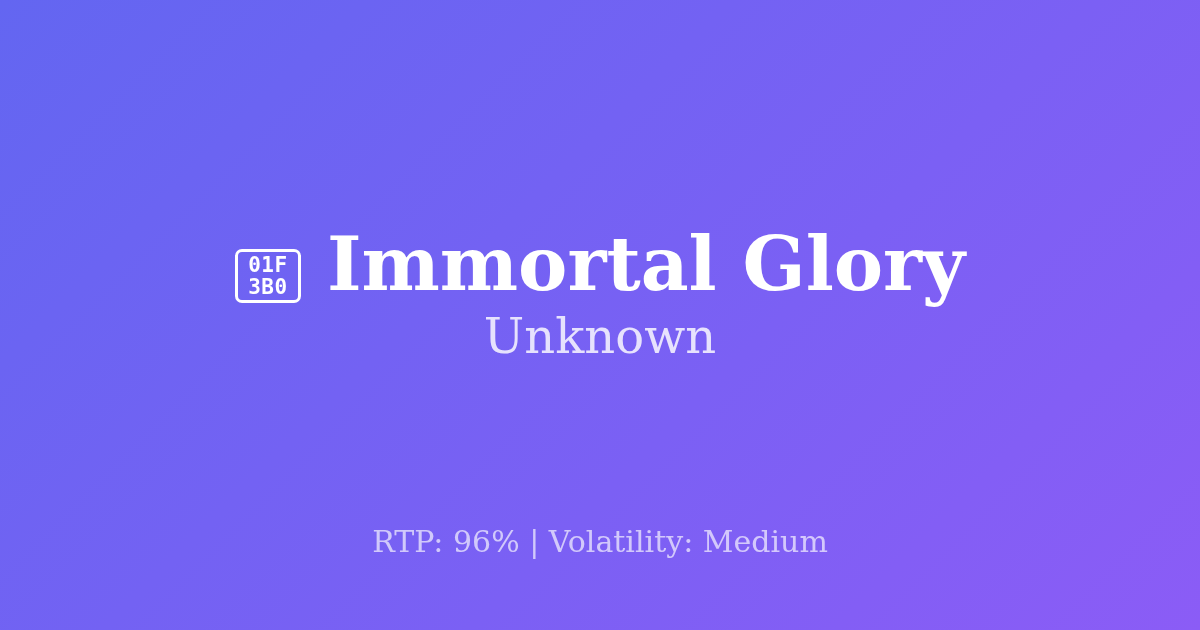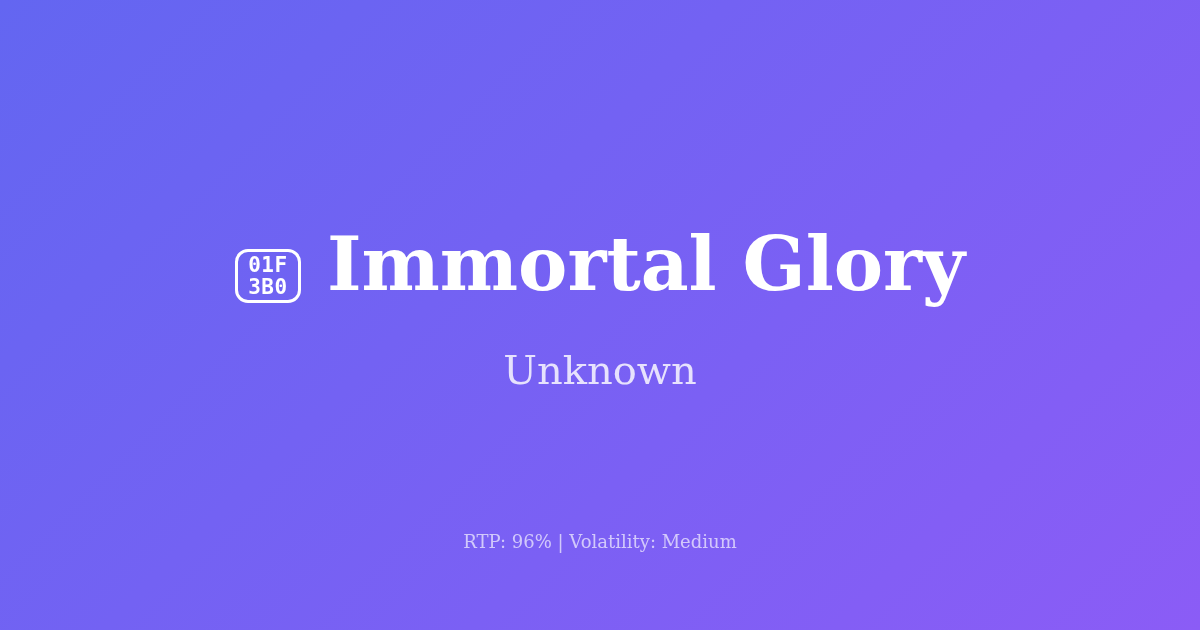--- a/index.html
+++ b/index.html
@@ -44,21 +44,21 @@
     gap: 26px;
     height: 78px;
   }
 
   
   .tofu {
     width: 66px;
     height: 54px;
     box-sizing: border-box;
     border: 3px solid #ffffff;
-    border-radius: 13px;
+    border-radius: 7px;
     display: flex;
     flex-direction: column;
     align-items: center;
     justify-content: center;
     font-family: "DejaVu Sans Mono", "Liberation Mono", monospace;
     font-weight: 700;
     font-size: 21px;
     line-height: 22px;
     letter-spacing: 0.5px;
     color: #ffffff;
@@ -75,44 +75,43 @@
     font-weight: 700;
     font-size: 74px;
     line-height: 78px;
     color: #ffffff;
     white-space: nowrap;
     letter-spacing: 0px;
     margin-top: 27px;
   }
 
   .og-subtitle {
-    margin-top: 34px;
     font-family: "DejaVu Serif", "Liberation Serif", serif;
     font-weight: 400;
-    font-size: 40px;
+    font-size: 48px;
     line-height: 44px;
     color: rgba(255, 255, 255, 0.82);
     text-align: center;
     white-space: nowrap;
   }
 
   
   .og-footer {
     position: absolute;
     left: 0;
     right: 0;
     top: 527px;
     text-align: center;
   }
 
   .og-meta {
     display: inline-block;
     font-family: "DejaVu Serif", "Liberation Serif", serif;
     font-weight: 400;
-    font-size: 18px;
+    font-size: 30px;
     line-height: 30px;
     color: rgba(255, 255, 255, 0.66);
     white-space: nowrap;
     text-align: center;
   }
 </style>
 </head>
 <body>
 
 <div class="og-card">

